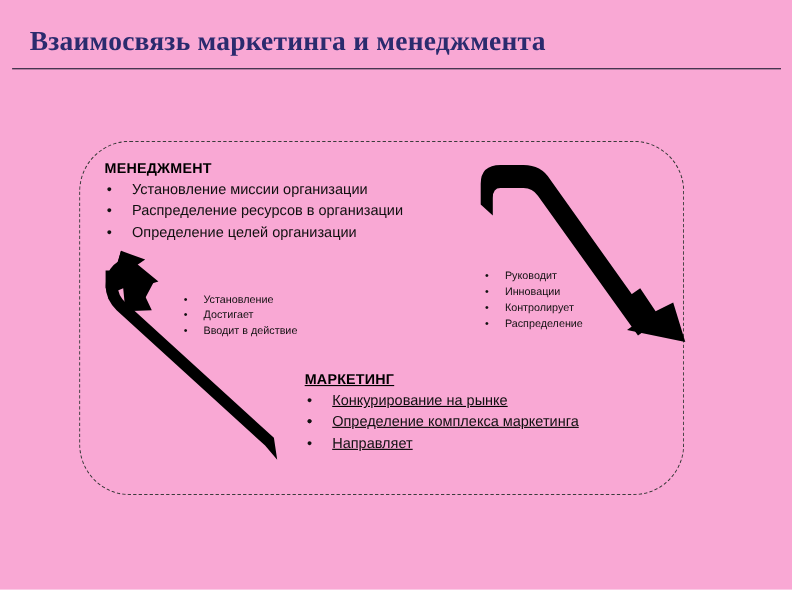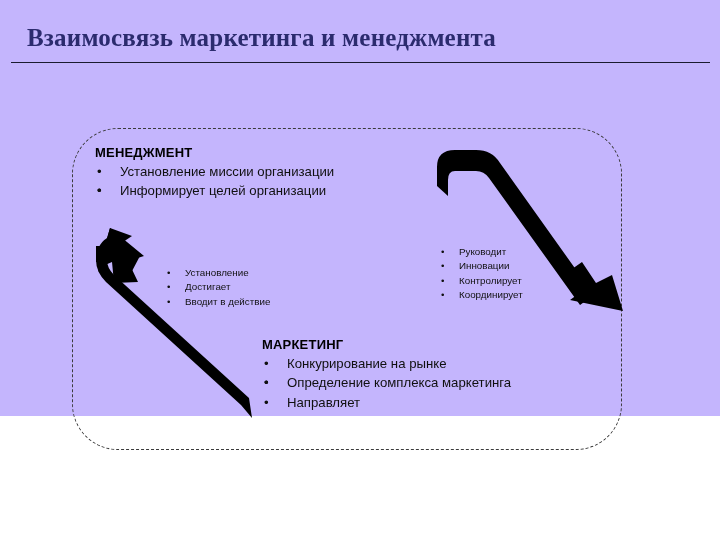--- a/index.html
+++ b/index.html
@@ -12,22 +12,22 @@
     background: #ffffff;
     font-family: "Liberation Sans", sans-serif;
     overflow: hidden;
     position: relative;
   }
   #slide {
     position: absolute;
     left: 0;
     top: 0;
     width: 720px;
-    height: 416px;
-    background: #c4b5fd;
+    height: 536px;
+    background: #f9a8d4;
   }
   
   #title-text {
     position: absolute;
     left: 27px;
     top: 24px;
     font-family: "Liberation Serif", serif;
     font-weight: bold;
     font-size: 25px;
     color: #2b2b6e;
@@ -102,21 +102,21 @@
     line-height: 14.3px;
     color: #101010;
     white-space: nowrap;
   }
   .small-list li .bullet-dot {
     left: 1px;
     font-size: 9.8px;
     line-height: 14.3px;
   }
   #management-block { left: 95px; top: 145px; }
-  #marketing-block  { left: 262px; top: 337px; }
+  #marketing-block  { left: 277px; top: 337px; text-decoration: underline; }
   #left-mid-block   { left: 166px; top: 266px; }
   #right-mid-block  { left: 440px; top: 245px; }
 </style>
 </head>
 <body>
 
 <div id="slide">
 
   <div id="title-text">Взаимосвязь маркетинга и менеджмента</div>
   <div id="title-rule"></div>
@@ -135,22 +135,22 @@
       <path d="M 96,262 Q 96,240 114,235 L 118,246 Q 107,249 107,262 Z" fill="#000000"></path>
       <polygon points="110,228 98,272 109,258 131,273 141,254 120,244 132,236" fill="#000000"></polygon>
       <polygon points="110,228 144,256 128,261 138,282 114,283 112,262 98,268" fill="#000000"></polygon>
     </g>
   </svg>
 
   <div id="management-block" class="block">
     <div class="block-heading">МЕНЕДЖМЕНТ</div>
     <ul class="bullet-list">
       <li><span class="bullet-dot">•</span><span>Установление  миссии организации</span></li>
-      <li><span class="bullet-dot">•</span></li>
-      <li><span class="bullet-dot">•</span><span>Информирует целей организации</span></li>
+      <li><span class="bullet-dot">•</span><span>Распределение ресурсов в организации</span></li>
+      <li><span class="bullet-dot">•</span><span>Определение целей организации</span></li>
     </ul>
   </div>
 
   <div id="marketing-block" class="block">
     <div class="block-heading">МАРКЕТИНГ</div>
     <ul class="bullet-list">
       <li><span class="bullet-dot">•</span><span>Конкурирование на рынке</span></li>
       <li><span class="bullet-dot">•</span></li>
       <li><span class="bullet-dot">•</span><span>Определение комплекса маркетинга</span></li>
       <li><span class="bullet-dot">•</span><span>Направляет</span></li>
@@ -163,17 +163,17 @@
       <li><span class="bullet-dot">•</span><span>Достигает</span></li>
       <li><span class="bullet-dot">•</span><span>Вводит в действие</span></li>
     </ul>
   </div>
 
   <div id="right-mid-block" class="block">
     <ul class="bullet-list small-list">
       <li><span class="bullet-dot">•</span><span>Руководит</span></li>
       <li><span class="bullet-dot">•</span><span>Инновации</span></li>
       <li><span class="bullet-dot">•</span><span>Контролирует</span></li>
-      <li><span class="bullet-dot">•</span><span>Координирует</span></li>
+      <li><span class="bullet-dot">•</span><span>Распределение</span></li>
     </ul>
   </div>
 
 </div>
 
 </body></html>

